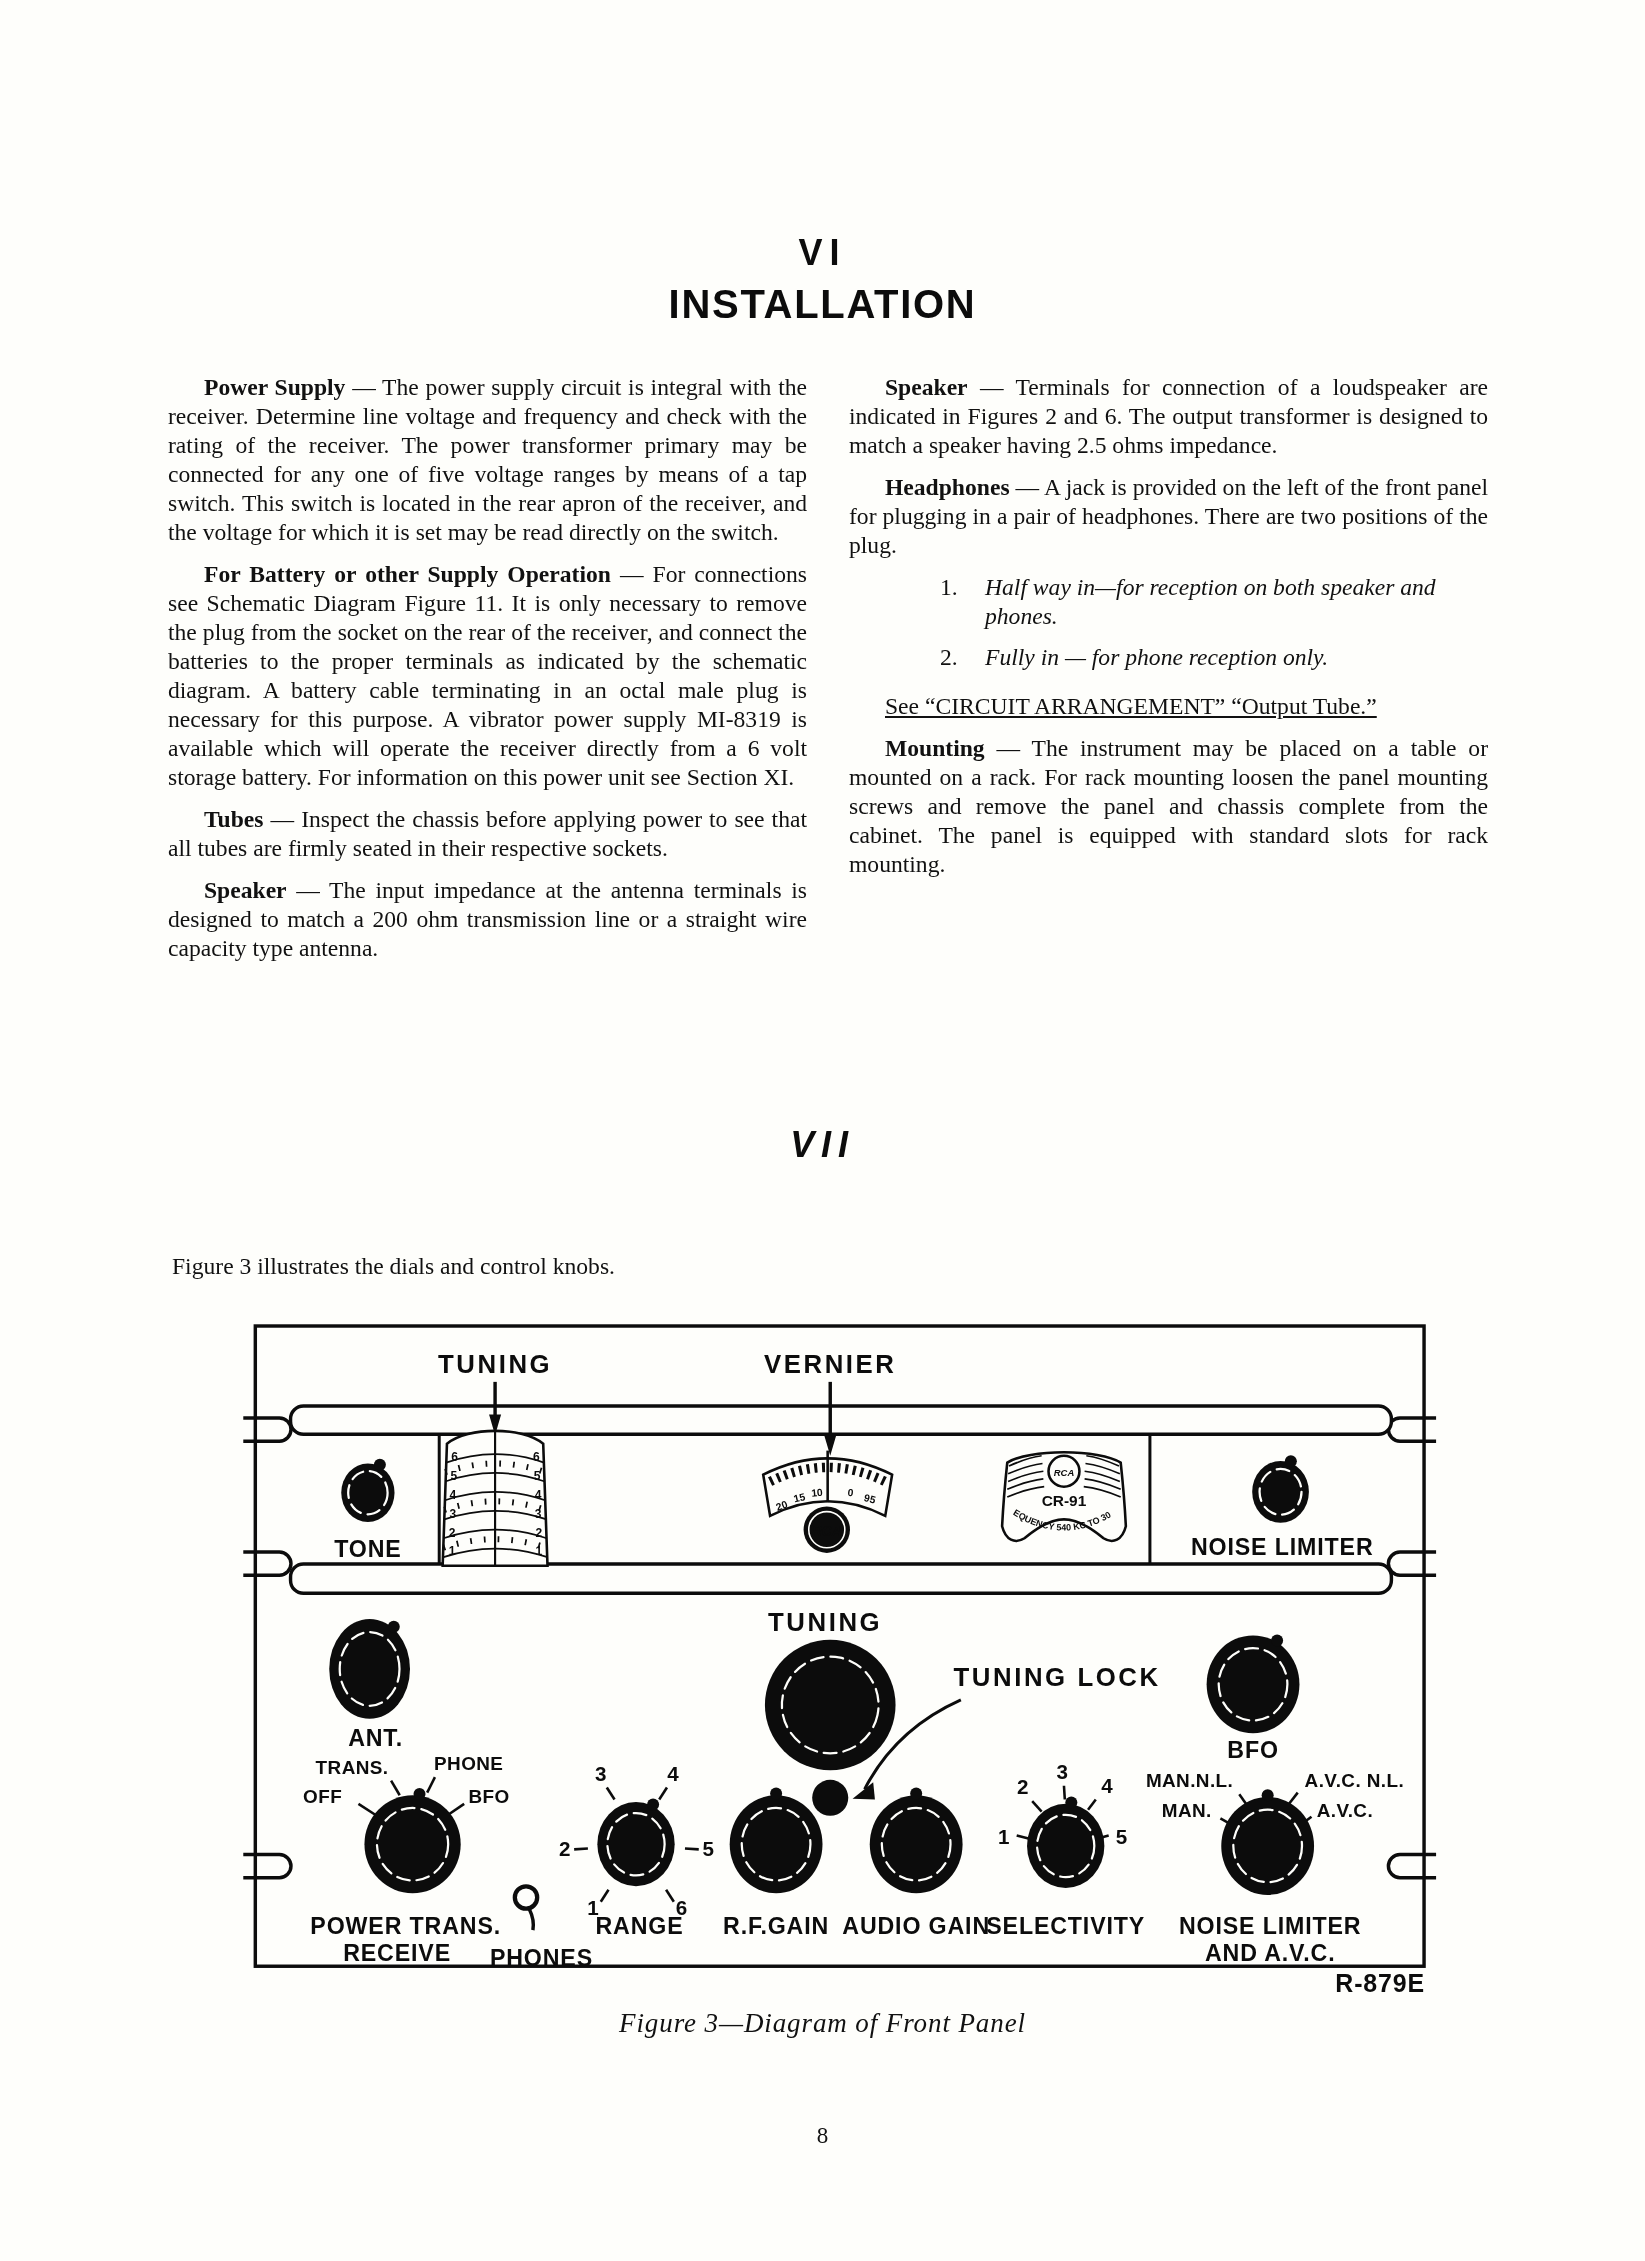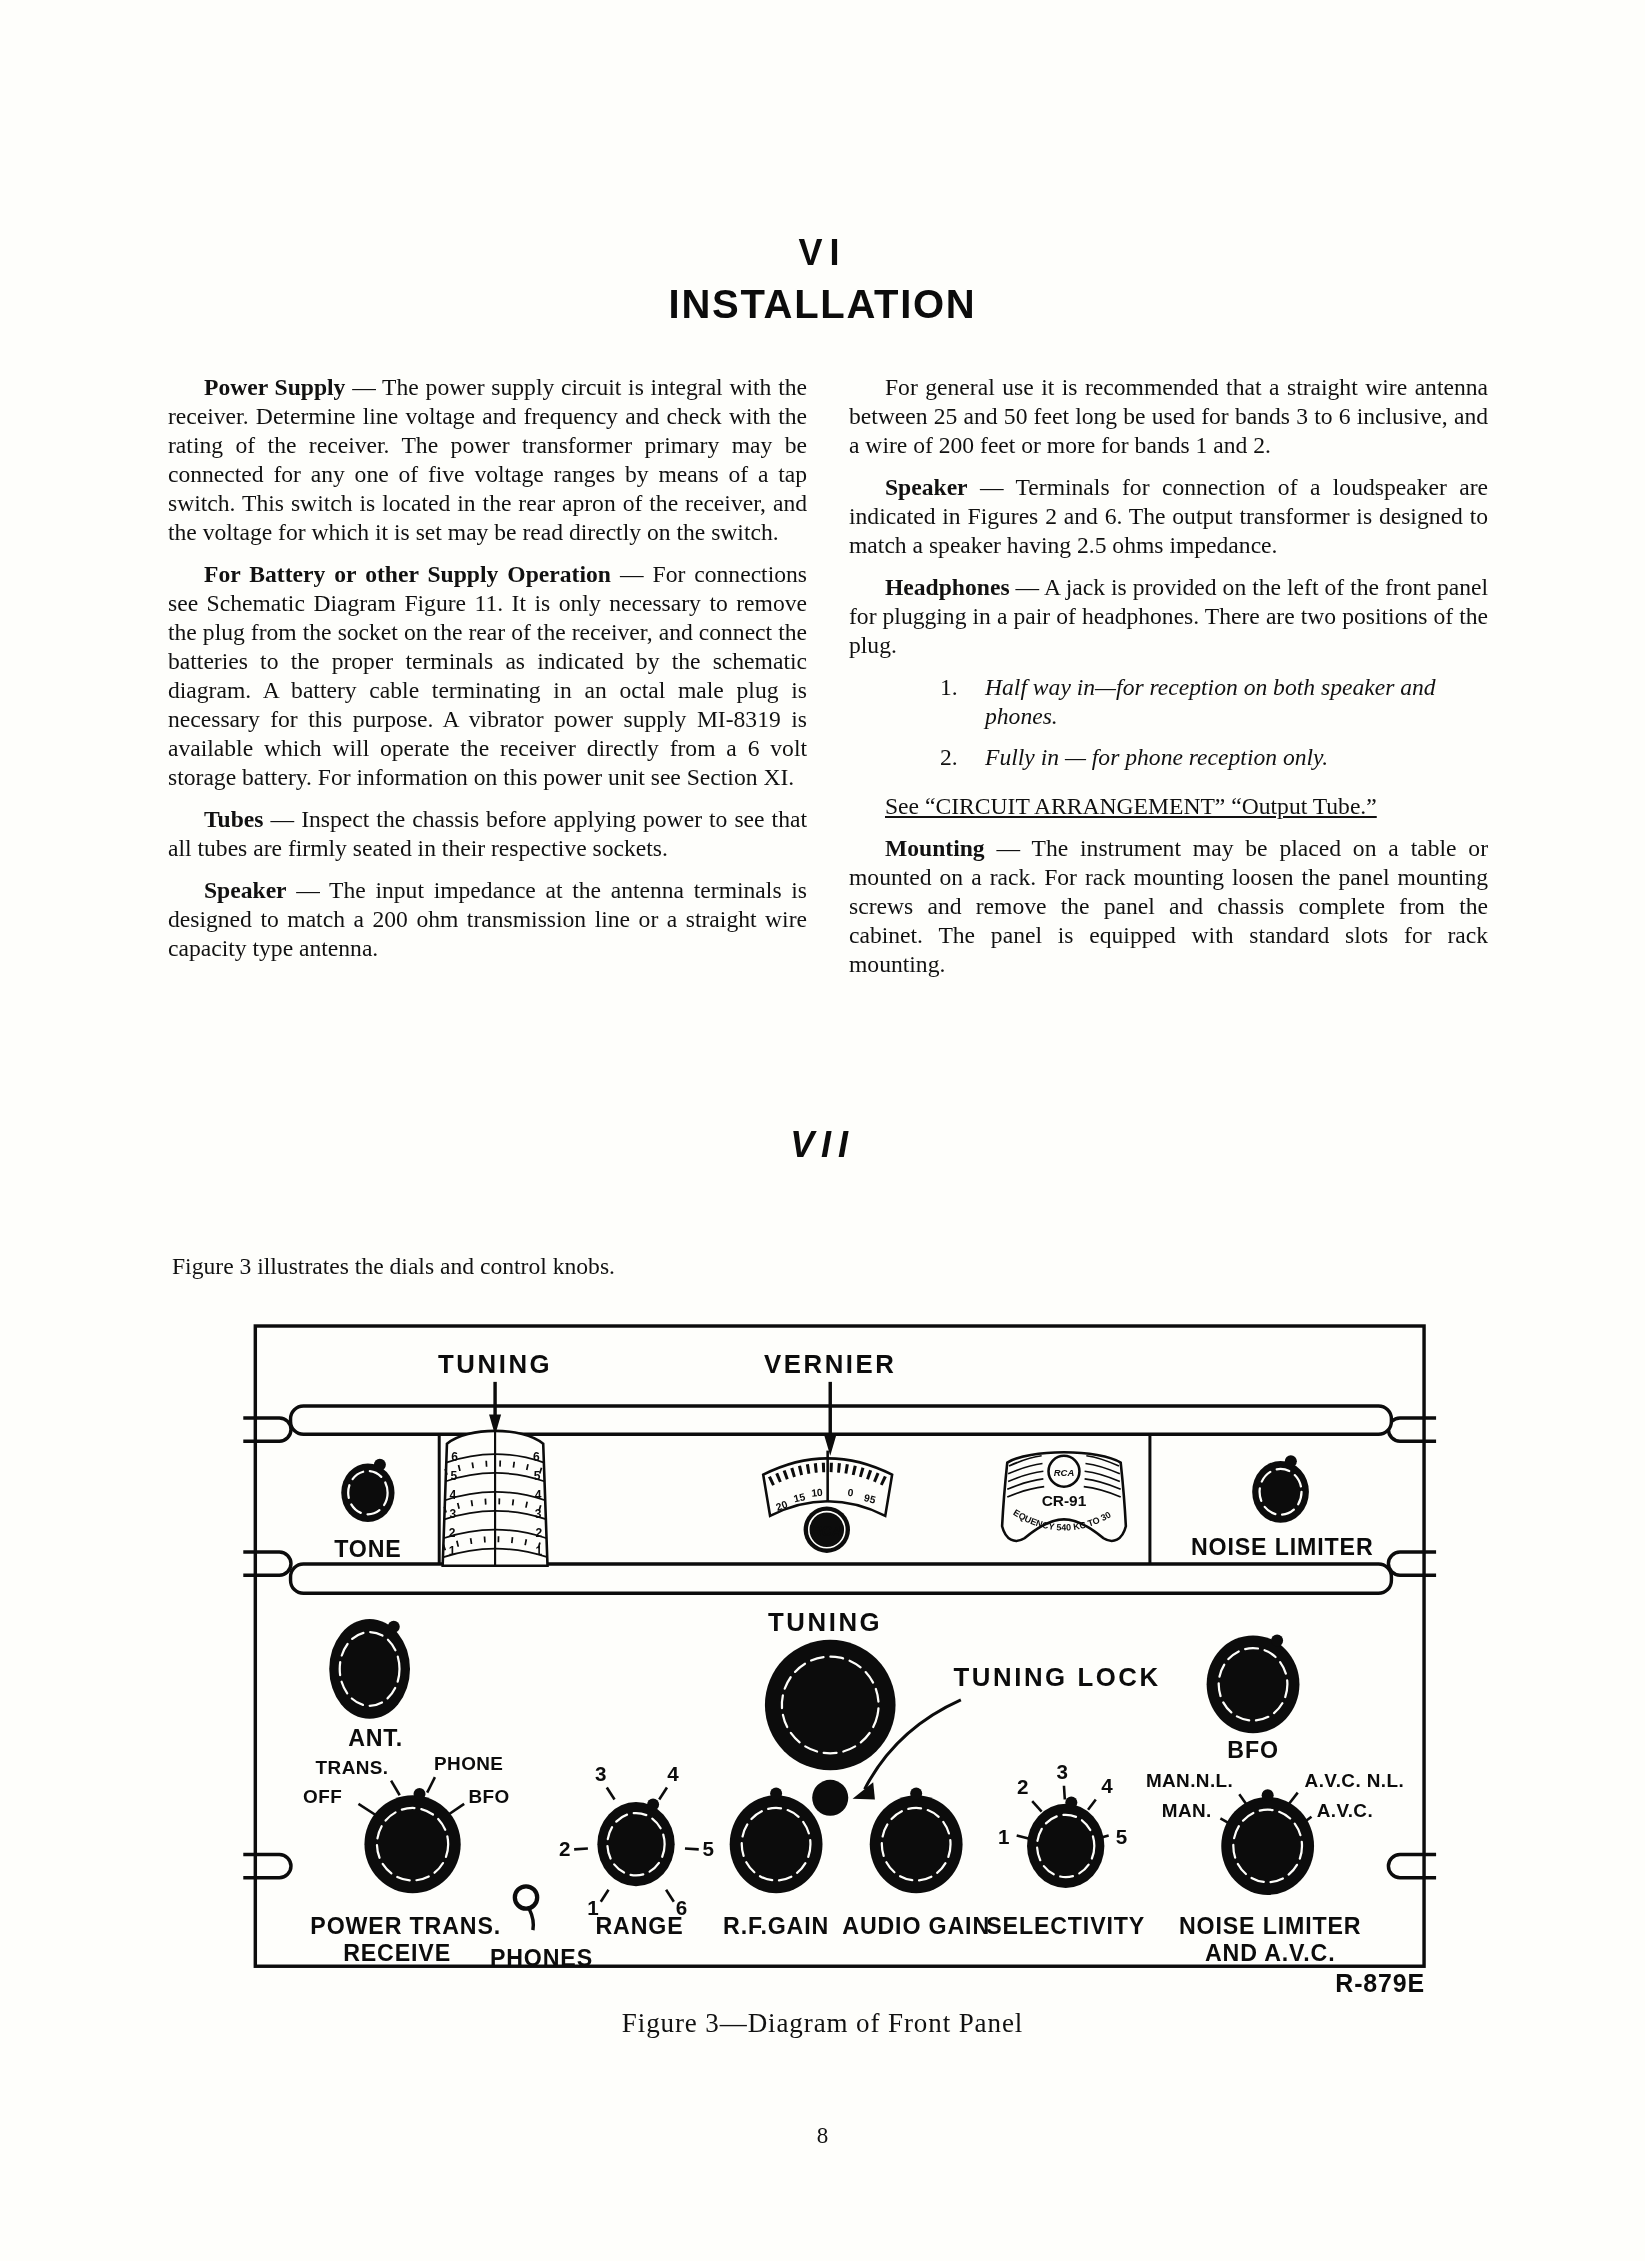--- a/index.html
+++ b/index.html
@@ -39,21 +39,21 @@
   .list-num{width:45px;flex:none;}
   .list-text{flex:1;text-align:left;font-style:italic;}
   .intro-line{
     position:absolute;left:172px;top:1253px;
     font-size:23.6px;
   }
   
   .figure-svg{position:absolute;left:0;top:0;}
   .fig-caption{
     position:absolute;left:0;top:2008px;width:100%;
-    text-align:center;font-size:27px;
+    text-align:center;font-style:italic;font-size:27px;
     letter-spacing:0.9px;
   }
   .page-num{
     position:absolute;left:0;top:2123px;width:100%;
     text-align:center;font-size:23px;
   }
   svg text{
     font-family:"Liberation Sans", sans-serif;
     font-weight:bold;fill:#0c0c0c;
   }
@@ -74,21 +74,20 @@
   <div class="sec-title name-vi">INSTALLATION</div>
 
   <div class="col col-left">
     <p><span class="lead">Power Supply</span><span> — The power supply circuit is integral with the receiver.  Determine line voltage and frequency and check with the rating of the receiver. The power transformer primary may be connected for any one of five voltage ranges by means of a tap switch.  This switch is located in the rear apron of the receiver, and the voltage for which it is set may be read directly on the switch.</span></p>
     <p><span class="lead">For Battery or other Supply Operation</span><span> — For connections see Schematic Diagram Figure 11.  It is only necessary to remove the plug from the socket on the rear of the receiver, and connect the batteries to the proper terminals as indicated by the schematic diagram.  A battery cable terminating in an octal male plug is necessary for this purpose.  A vibrator power supply MI-8319 is available which will operate the receiver directly from a 6 volt storage battery.  For information on this power unit see Section XI.</span></p>
     <p><span class="lead">Tubes</span><span> — Inspect the chassis before applying power to see that all tubes are firmly seated in their respective sockets.</span></p>
     <p><span class="lead">Speaker</span><span> — The input impedance at the antenna terminals is designed to match a 200 ohm transmission line or a straight wire capacity type antenna.</span></p>
   </div>
 
   <div class="col col-right">
-    <p><span>For general use it is recommended that a straight wire antenna between 25 and 50 feet long be used for bands 3 to 6 inclusive, and a wire of 200 feet or more for bands 1 and 2.</span></p>
     <p><span class="lead">Speaker</span><span> — Terminals for connection of a loudspeaker are indicated in Figures 2 and 6.  The output transformer is designed to match a speaker having 2.5 ohms impedance.</span></p>
     <p><span class="lead">Headphones</span><span> — A jack is provided on the left of the front panel for plugging in a pair of headphones. There are two positions of the plug.</span></p>
     <div class="list-item">
       <span class="list-num">1.</span>
       <span class="list-text">Half way in—for reception on both speaker and phones.</span>
     </div>
     <div class="list-item">
       <span class="list-num">2.</span>
       <span class="list-text">Fully in — for phone reception only.</span>
     </div>

